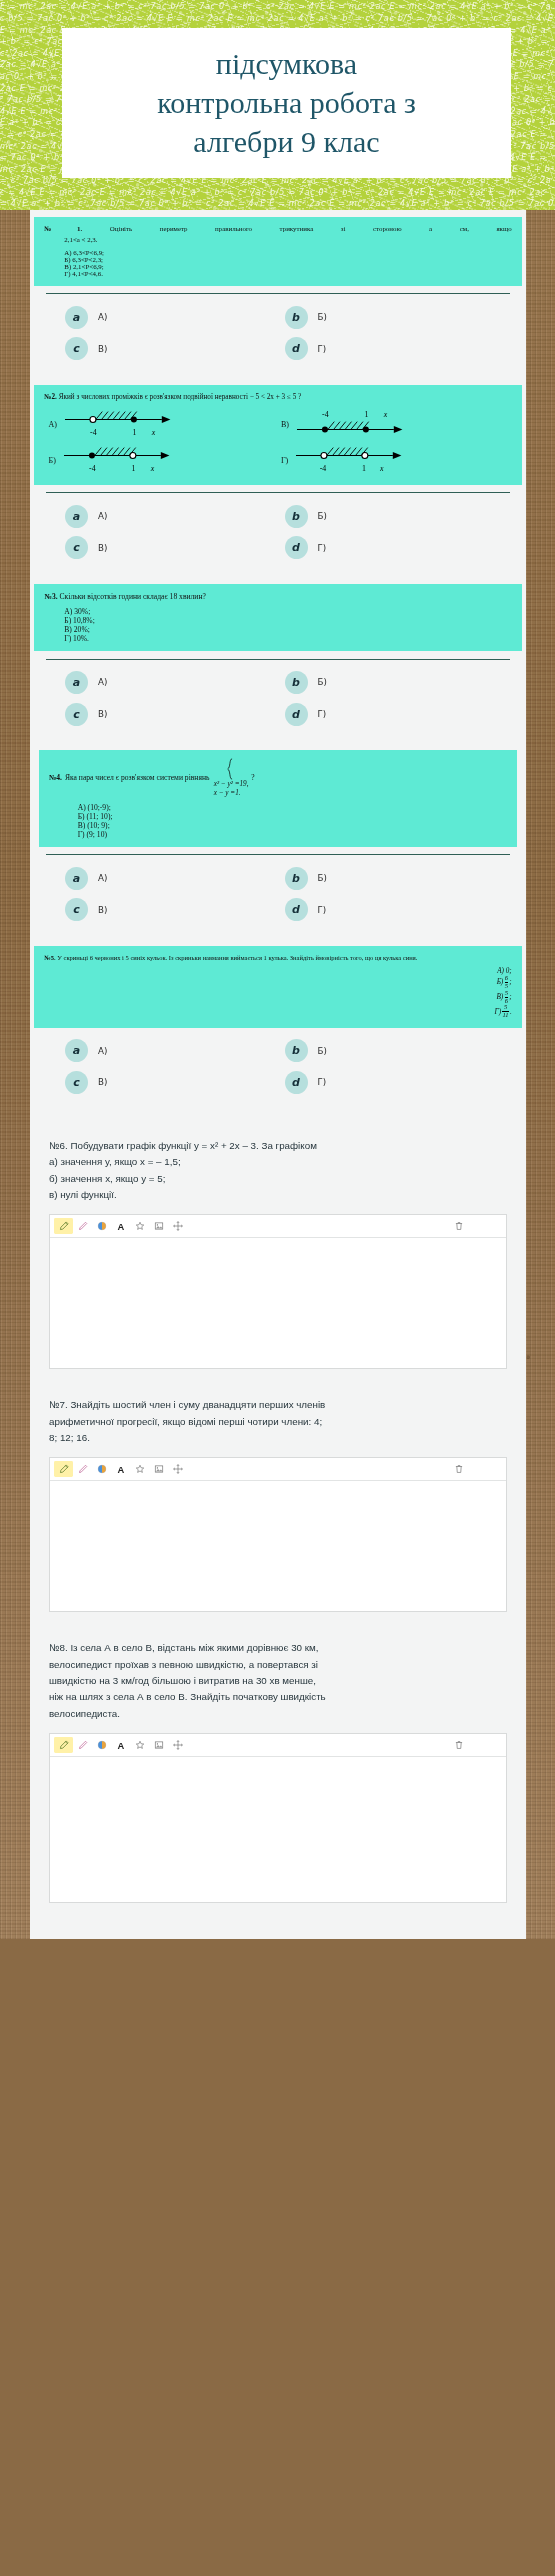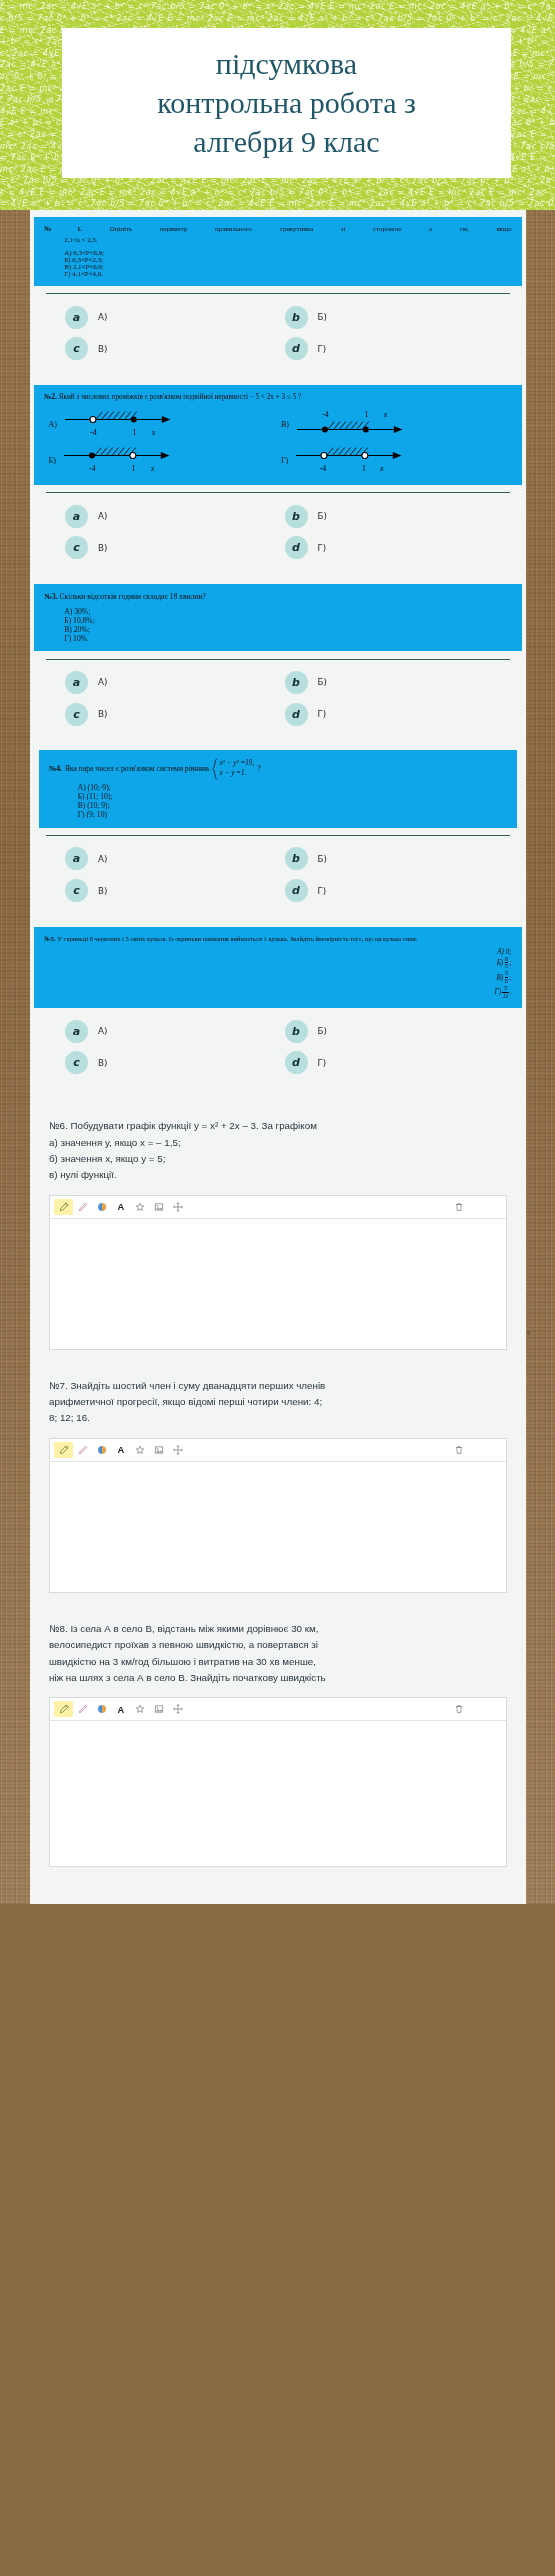--- a/index.html
+++ b/index.html
@@ -88,21 +88,21 @@
   
   .slide {
     position: relative;
     background: #f3f4f4;
     margin: 0 30px 0 30px;
     padding: 7.2px 0 17.4px 0;
   }
 
   
   .qcard {
-    background: #0ea5e9;
+    background: #5eead4;
     margin: 0 8.7px;
     padding: 7.2px 10px 8.7px 10px;
     color: #111;
   }
   .qcard.wide { margin: 0 4.3px; }
 
   .qline {
     font-family: "Liberation Serif", serif;
     font-size: 6.9px;
     line-height: 1.55;
@@ -415,21 +415,21 @@
         <div class="ans-label">Г)</div>
       </div>
     </div>
 
     <div class="spacer-md"></div>
 
     <div class="qcard">
       <div class="qline" style="font-size:7.6px; display:flex; align-items:center; gap:2.9px;">
         <span class="qnum">№4.</span>
         <span>Яка пара чисел є розв'язком  системи рівнянь</span>
-        <span style="display:inline-flex;align-items:center;">
+        <span style="display:inline-flex;align-items:center;flex-direction:column;">
           <svg width="5.8" height="22" viewBox="0 0 8 30">
             <path d="M7 1 C3 1 5 13 1 15 C5 17 3 29 7 29" fill="none" stroke="#000" stroke-width="1"></path>
           </svg>
           <span style="display:inline-block; font-style:italic; font-size:7.2px; line-height:1.35; margin-left:1.4px;">
             <span style="display:block">x² −  y² =19,</span>
             <span style="display:block">x − y =1.</span>
           </span>
         </span>
         <span>?</span>
       </div>
@@ -629,20 +629,21 @@
       <div class="canvas-area"></div>
     </div>
 
     <div class="spacer-md"></div>
 
     <div class="longq">
       <p>№8.  Із села А в село В, відстань між якими дорівнює 30 км,</p>
       <p>велосипедист проїхав з певною швидкістю, а повертався зі</p>
       <p>швидкістю на 3 км/год більшою і витратив на 30 хв менше,</p>
       <p>ніж на шлях з села А в село В. Знайдіть початкову швидкість</p>
+      <p>велосипедиста.</p>
     </div>
     <div class="canvas-box">
       <div class="toolbar">
         <div class="tool sel">
           <svg width="10" height="10" viewBox="0 0 16 16">
               <path d="M11.5 1.5l3 3-8.5 8.5-3.7.7.7-3.7z" fill="none" stroke="#5a7a2a" stroke-width="1.2"></path>
               <path d="M10.3 2.7l3 3" stroke="#5a7a2a" stroke-width="1.2"></path>
             </svg>
         </div>
         <div class="tool">

